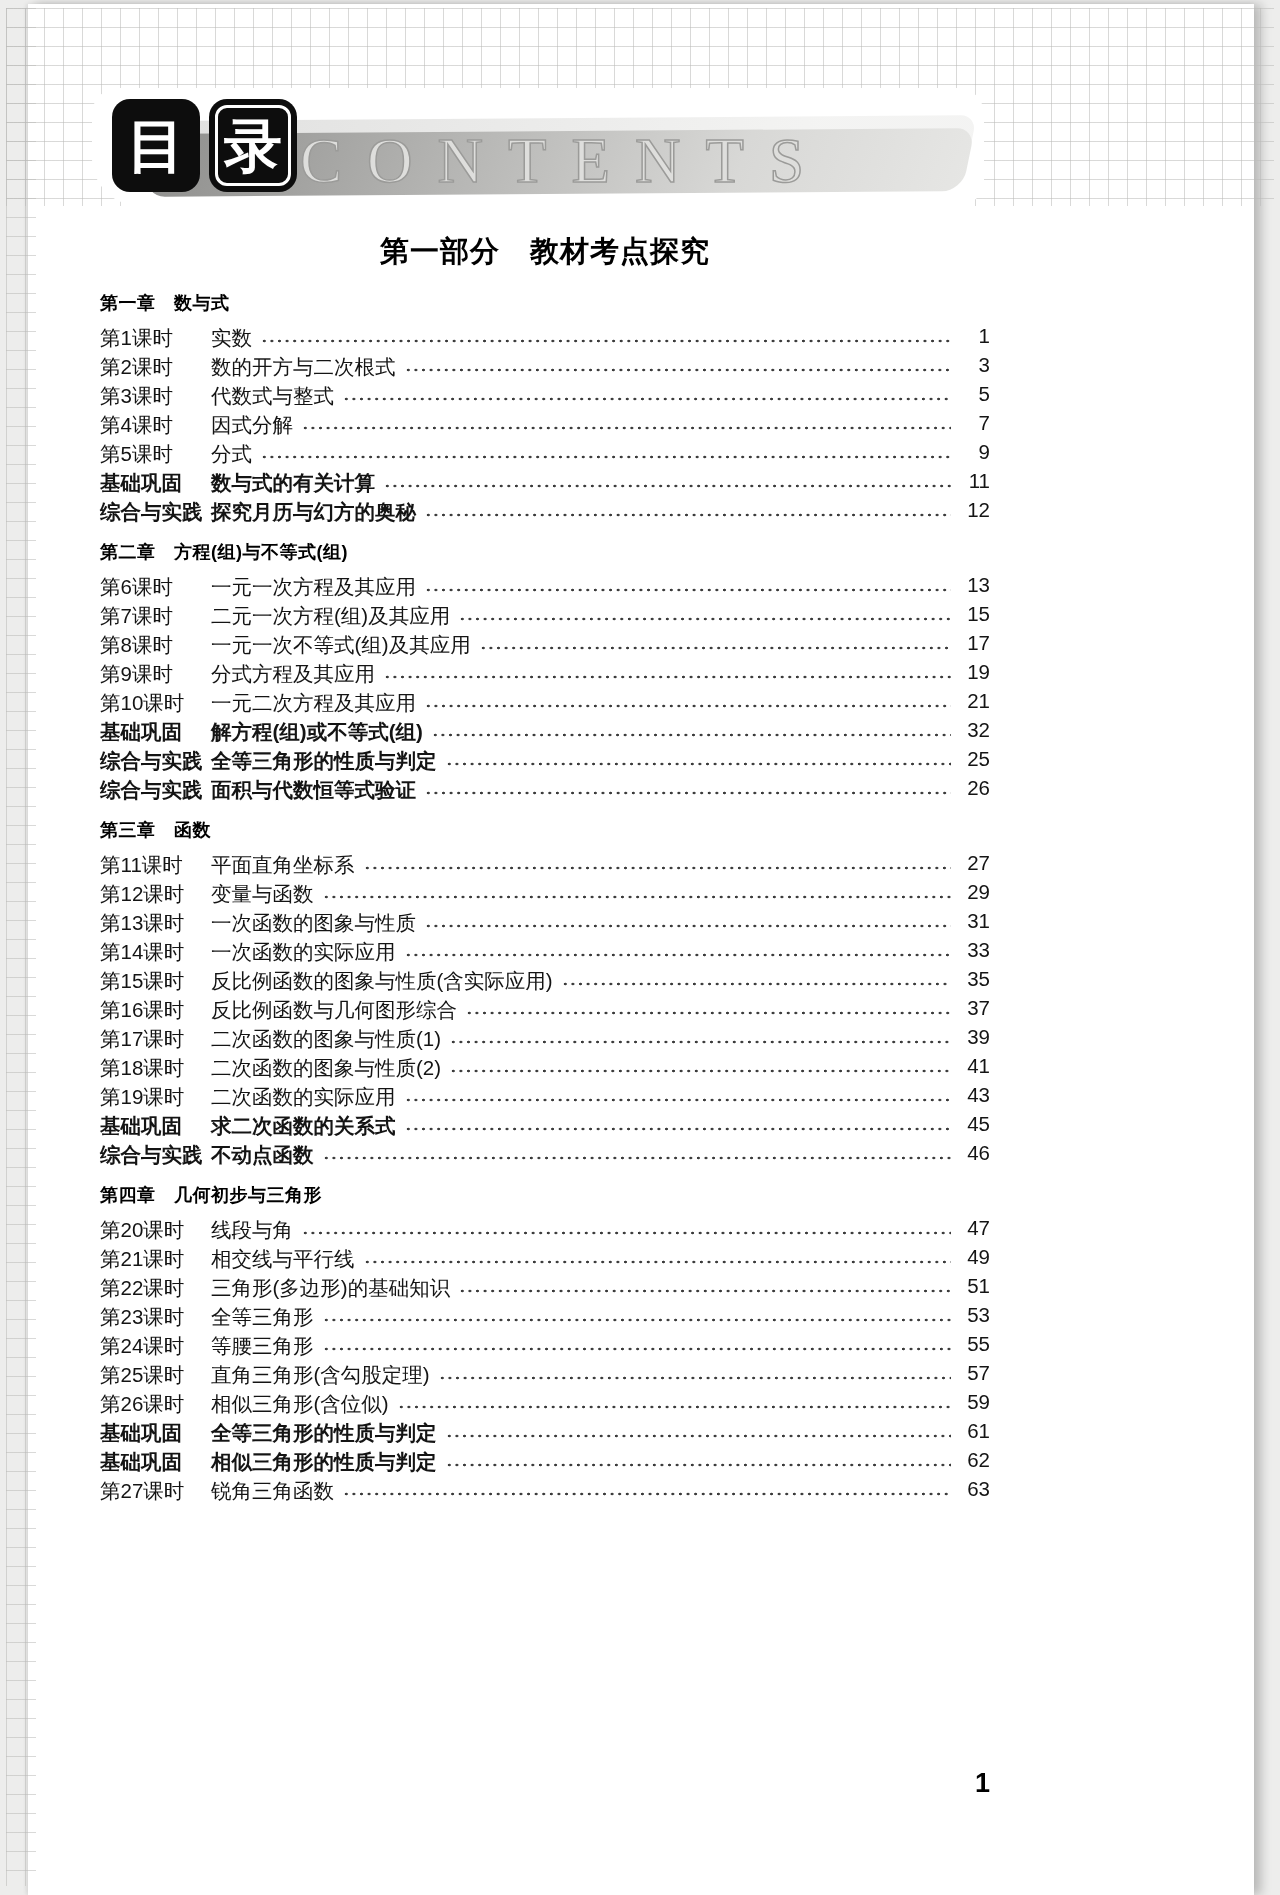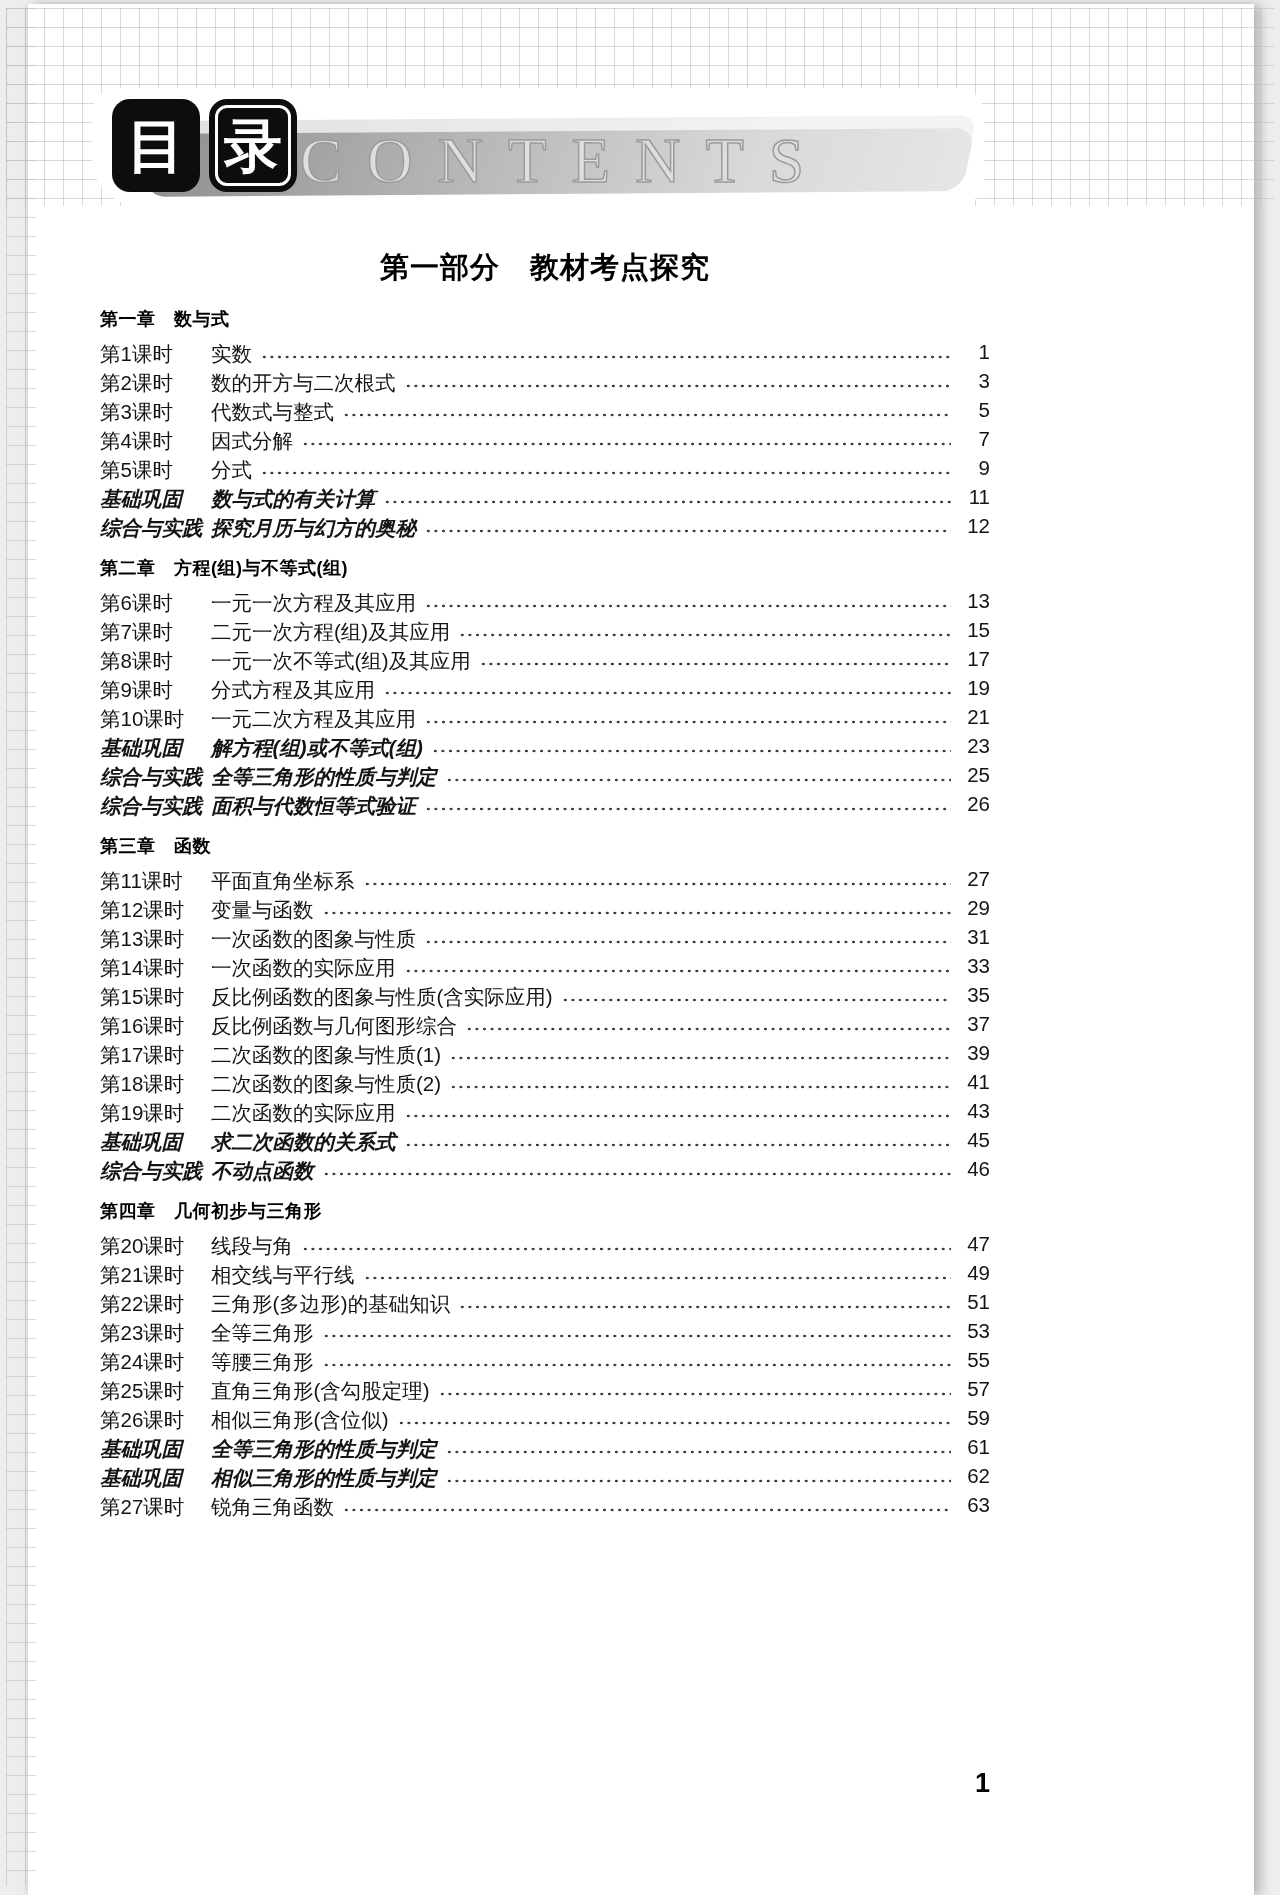--- a/index.html
+++ b/index.html
@@ -58,32 +58,32 @@
     color:#ffffff;font-size:58px;font-weight:700;line-height:1;
   }
   .logo-sq.ring{position:relative;}
   .logo-sq.ring::after{
     content:"";position:absolute;inset:6px;border:3px solid #ffffff;border-radius:12px;
   }
   
   .content{position:absolute;left:100px;top:232px;width:890px;z-index:3;}
   .part-title{
     text-align:center;font-size:29px;font-weight:700;letter-spacing:1px;
-    margin:16px 0 16px 0;color:#000;
+    margin:0 0 16px 0;color:#000;
   }
   .chapter-heading{
     font-size:18px;line-height:30px;font-weight:700;color:#000;
     margin:10px 0 6px 0;letter-spacing:.5px;
   }
   .toc-row{
     display:flex;height:29px;font-size:20.5px;color:#141414;
   }
   .toc-label{flex:none;min-width:111px;white-space:nowrap;}
   .toc-title{flex:none;white-space:nowrap;padding-right:7px;}
-  .toc-row.bold .toc-label,.toc-row.bold .toc-title{font-weight:700;font-style:italic;}
+  .toc-row.bold .toc-label,.toc-row.bold .toc-title{font-weight:700;}
   .dots{
     flex:1;height:9px;margin:6px 5px 0 2px;align-self:center;
     background-image:radial-gradient(circle at 3px 4px,#3a3a3a 1.35px,transparent 1.6px);
     background-size:7.6px 9px;background-repeat:repeat-x;background-position:left center;
   }
   .toc-page{flex:none;min-width:34px;text-align:right;font-size:20.5px;}
   
   .footer-page{
     position:absolute;left:100px;top:1768px;width:890px;text-align:right;
     font-size:27px;font-weight:700;color:#000;z-index:3;
@@ -184,21 +184,21 @@
       <div class="toc-row">
         <span class="toc-label">第10课时</span>
         <span class="toc-title">一元二次方程及其应用</span>
         <span class="dots"></span>
         <span class="toc-page">21</span>
       </div>
       <div class="toc-row bold">
         <span class="toc-label">基础巩固</span>
         <span class="toc-title">解方程(组)或不等式(组)</span>
         <span class="dots"></span>
-        <span class="toc-page">23</span>
+        <span class="toc-page">32</span>
       </div>
       <div class="toc-row bold">
         <span class="toc-label">综合与实践</span>
         <span class="toc-title">全等三角形的性质与判定</span>
         <span class="dots"></span>
         <span class="toc-page">25</span>
       </div>
       <div class="toc-row bold">
         <span class="toc-label">综合与实践</span>
         <span class="toc-title">面积与代数恒等式验证</span>

